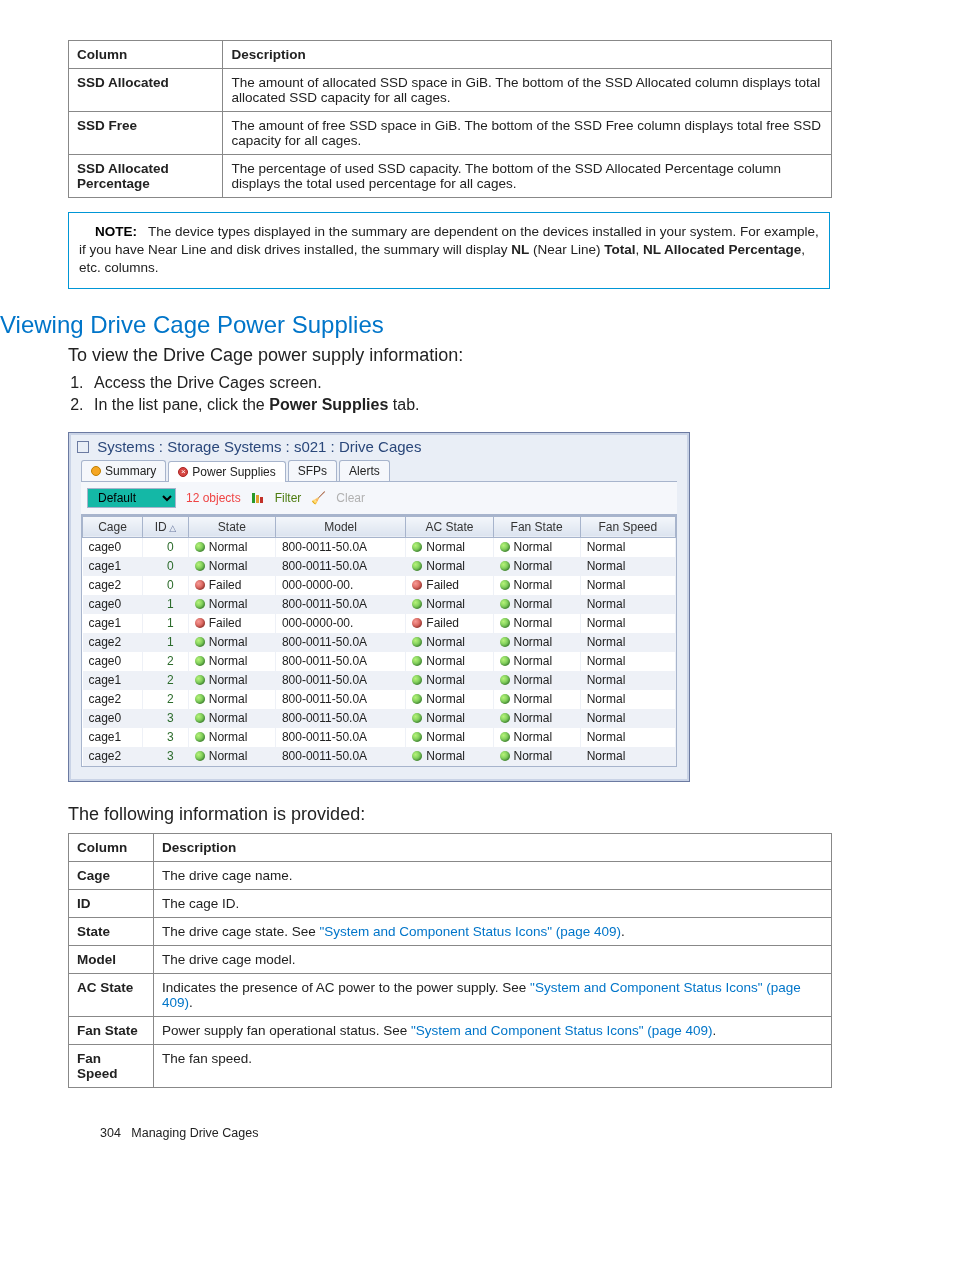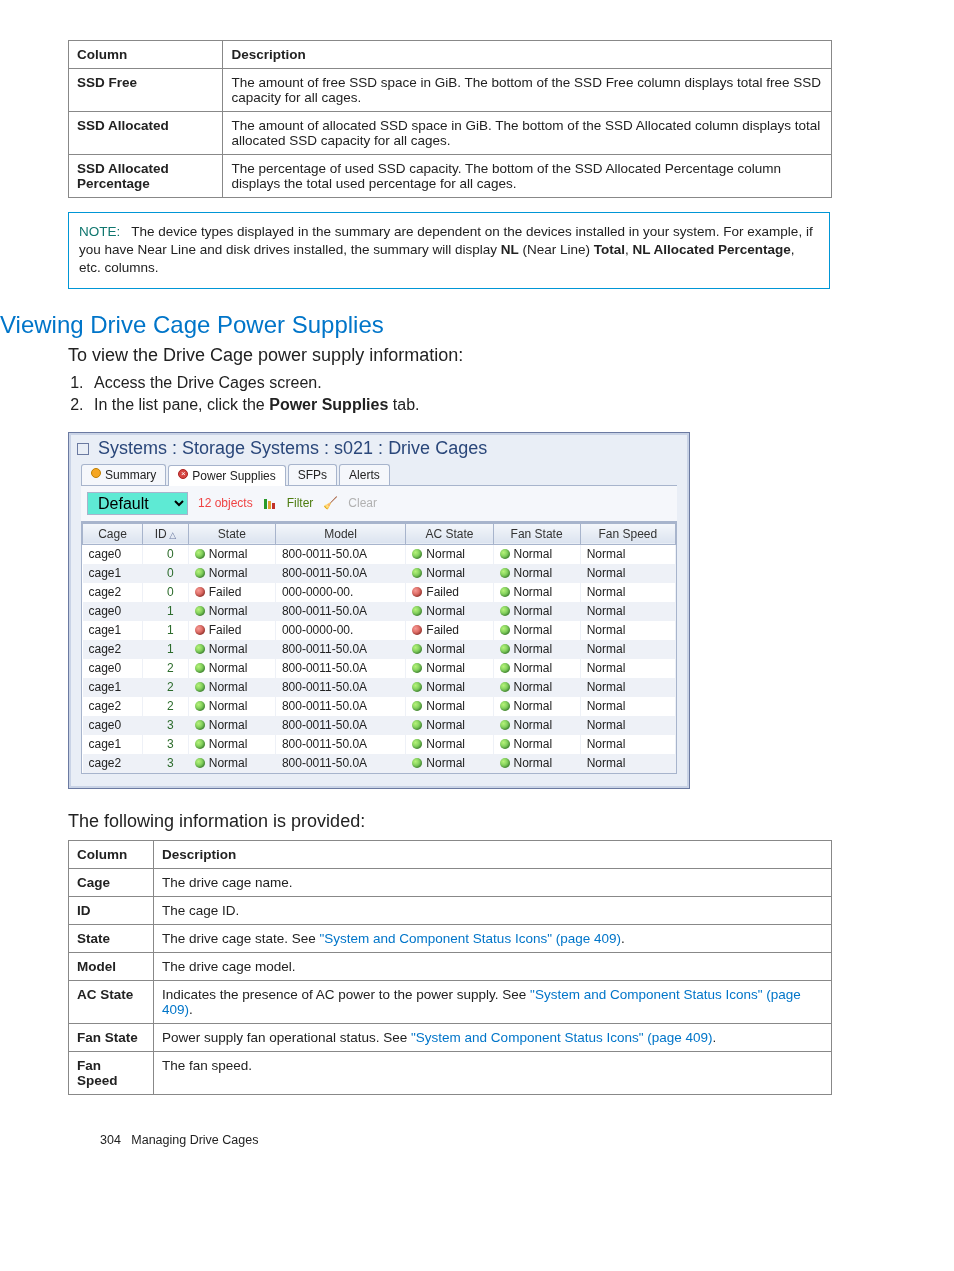--- a/index.html
+++ b/index.html
@@ -27,21 +27,21 @@
     font-weight: bold;
   }
   .note-box {
     border: 1px solid #0096d6;
     padding: 10px 10px;
     width: 740px;
     margin-left: 8px;
     font-size: 13.5px;
     line-height: 1.35;
   }
-  .note-box .note-label { color: #0f766e; font-weight: normal; }
+  .note-box .note-label { color: #000000; font-weight: bold; margin-left: 16px; }
   h2.section-heading {
     color: #0075c9;
     font-weight: normal;
     font-size: 24px;
     margin: 22px 0 6px -60px;
   }
   p.body-text {
     margin: 6px 0 8px 8px;
     font-size: 18px;
   }
@@ -61,62 +61,62 @@
     width: 620px;
     margin: 10px 0 22px 8px;
     padding: 0 0 14px 0;
     box-shadow: inset 0 0 0 2px #c9d3e6;
     font-family: Tahoma, Arial, sans-serif;
     font-size: 12px;
   }
   .app-titlebar {
     padding: 5px 8px;
     color: #2a477a;
-    font-size: 18px;
+    font-size: 15px;
     font-weight: normal;
   }
   .app-titlebar .tree-icon {
     display: inline-block; width: 10px; height: 10px; border:1px solid #6b7aa1;
     margin-right: 4px; position: relative; top:1px;
   }
   .tabs {
     margin: 0 12px;
     display: flex;
     border-bottom: 1px solid #a7b4cc;
   }
   .tab {
     padding: 3px 9px;
     border: 1px solid #a7b4cc;
     border-bottom: none;
     border-top-left-radius: 3px;
     border-top-right-radius: 3px;
     background: #f5f7fb;
     margin-right: 2px;
     display: flex;
-    align-items: flex-start;
+    align-items: center;
     gap: 4px;
   }
   .tab.active { background: #fff; position: relative; top: 1px;}
   .tab .dot { width: 8px; height: 8px; border-radius: 50%; display: inline-block;}
   .dot-orange { background: #f5a623; border:1px solid #c07f00;}
   .dot-red { background: #d64541; border:1px solid #a22; color:#fff; font-size:8px; line-height:8px; text-align:center;}
   .toolbar {
     margin: 0 12px;
     padding: 6px 6px;
     display: flex;
     align-items: center;
     gap: 10px;
     background: #f5f7fb;
     border-bottom: 1px solid #a7b4cc;
   }
   .toolbar select {
-    font-size: 16px;
+    font-size: 12px;
     padding: 1px 22px 1px 6px;
     border: 1px solid #a7b4cc;
-    background: #5eead4;
+    background: #14b8a6;
   }
   .toolbar .count { color: #ef4444; }
   .toolbar .filter-link { color: #4d7c0f;}
   .toolbar .clear-link { color: #b1b1b1;}
   .toolbar svg, .toolbar .brush { vertical-align: middle;}
   .data-table-wrap {
     margin: 0 12px;
     border: 1px solid #a7b4cc;
     background: #fff;
   }
@@ -161,26 +161,26 @@
 
 <table class="desc-table">
   <thead>
     <tr>
       <th>Column</th>
       <th>Description</th>
     </tr>
   </thead>
   <tbody id="table1-body">
       <tr>
+        <td class="strong">SSD Allocated</td>
+        <td>The amount of allocated SSD space in GiB. The bottom of the SSD Allocated column displays total allocated SSD capacity for all cages.</td>
+      </tr>
+      <tr>
         <td class="strong">SSD Free</td>
         <td>The amount of free SSD space in GiB. The bottom of the SSD Free column displays total free SSD capacity for all cages.</td>
-      </tr>
-      <tr>
-        <td class="strong">SSD Allocated</td>
-        <td>The amount of allocated SSD space in GiB. The bottom of the SSD Allocated column displays total allocated SSD capacity for all cages.</td>
       </tr>
       <tr>
         <td class="strong">SSD Allocated Percentage</td>
         <td>The percentage of used SSD capacity. The bottom of the SSD Allocated Percentage column displays the total used percentage for all cages.</td>
       </tr>
     </tbody>
 </table>
 
 <div class="note-box">
   <span class="note-label">NOTE:</span>&nbsp;&nbsp;

